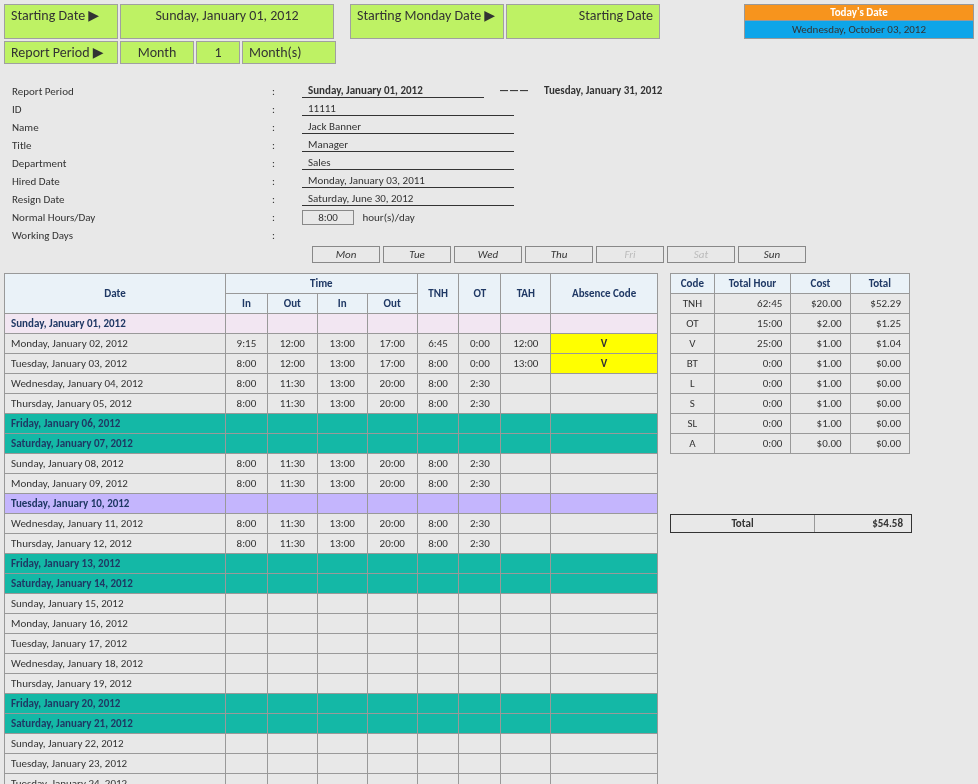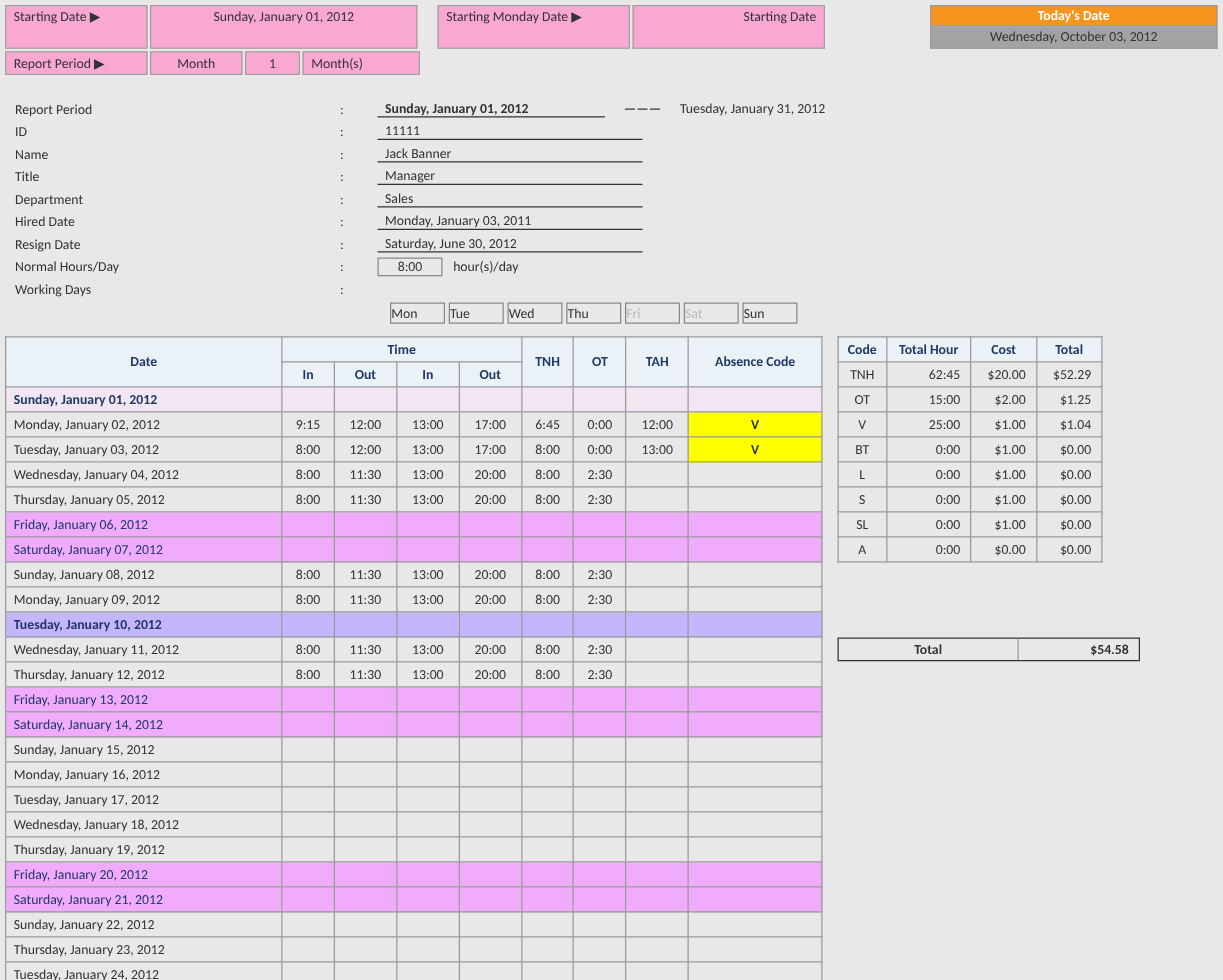--- a/index.html
+++ b/index.html
@@ -15,41 +15,41 @@
     width: 970px;
   }
   .top-bar {
     display: flex;
     gap: 2px;
     margin-bottom: 2px;
   }
   .top-cell {
     border: 1px solid #a0a0a0;
     padding: 2px 6px;
-    background: #f9a8d4;
-    font-size: 11px;
+    background: #bef264;
+    font-size: 14px;
   }
   .today-box {
     margin-left: auto;
     width: 230px;
     text-align: center;
     border-radius: 12px;
   }
   .today-header {
     background: #f7941d;
     color: #fff;
     font-weight: bold;
     border: 1px solid #999;
     padding: 1px 4px;
   }
   .today-date {
     border: 1px solid #999;
     border-top: none;
     padding: 2px 4px;
-    background: #a3a3a3;
+    background: #0ea5e9;
   }
   .info-block {
     margin: 18px 0 10px 8px;
   }
   .info-row {
     display: flex;
     align-items: center;
     height: 18px;
   }
   .info-label {
@@ -75,23 +75,24 @@
   }
   .days-row {
     display: flex;
     gap: 3px;
     margin-left: 300px;
     margin-top: 2px;
   }
   .day-box {
     border: 1px solid #888;
     width: 42px;
-    text-align: left;
-    padding: 1px 0;
+    text-align: center;
+    padding: 1px 12px;
     font-size: 11px;
+    font-style: italic;
   }
   .day-off {
     color: #bbb;
   }
   .main-flex {
     display: flex;
     gap: 12px;
     margin-top: 8px;
   }
   table {
@@ -106,24 +107,24 @@
   th {
     background: #eaf2f8;
     color: #1f3864;
     font-weight: bold;
     text-align: center;
   }
   .time-table { width: 654px; }
   .time-table td { text-align: center; }
   .time-table .date-col { text-align: left; width: 210px; padding-left: 6px; }
   .row-sun { background: #f2e6f2; color: #1f3864; font-weight: bold; }
-  .row-fri, .row-sat { background: #f0abfc; color: #1f3864; font-weight: normal; }
+  .row-fri, .row-sat { background: #14b8a6; color: #1f3864; font-weight: bold; }
   .row-tue-hol { background: #c4b5fd; color: #1f3864; font-weight: bold; }
   .abs-v { background: #ffff00; font-weight: bold; }
-  .summary-table { width: 212px; }
+  .summary-table { width: 240px; }
   .summary-table td { text-align: center; }
   .summary-table .num { text-align: right; padding-right: 8px; margin-top: 20px; }
   .total-box {
     margin-top: 60px;
     width: 240px;
     border: 1px solid #333;
     display: flex;
     font-weight: bold;
   }
   .total-box > div {
@@ -162,21 +163,21 @@
     <div class="top-cell" style="width:80px;text-align:left">Month(s)</div>
   </div>
 
   <div class="info-block">
     <div class="info-row">
       <div class="info-label">Report Period</div>
       <div class="info-colon">:</div>
       <div class="info-period">
         <span class="info-value" style="min-width:170px">Sunday, January 01, 2012</span>
         <span class="dash-sep">———</span>
-        <span style="font-weight:normal">Tuesday, January 31, 2012</span>
+        <span style="font-weight:bold">Tuesday, January 31, 2012</span>
       </div>
     </div>
     <div class="info-row">
       <div class="info-label">ID</div>
       <div class="info-colon">:</div>
       <div class="info-value">11111</div>
     </div>
     <div class="info-row">
       <div class="info-label">Name</div>
       <div class="info-colon">:</div>
@@ -480,21 +481,21 @@
             <td></td>
             <td></td>
             <td></td>
             <td></td>
             <td></td>
             <td></td>
             <td></td>
             <td></td>
           </tr>
           <tr>
-            <td class="date-col">Thursday, January 23, 2012</td>
+            <td class="date-col">Tuesday, January 23, 2012</td>
             <td></td>
             <td></td>
             <td></td>
             <td></td>
             <td></td>
             <td></td>
             <td></td>
             <td></td>
           </tr>
           <tr>

